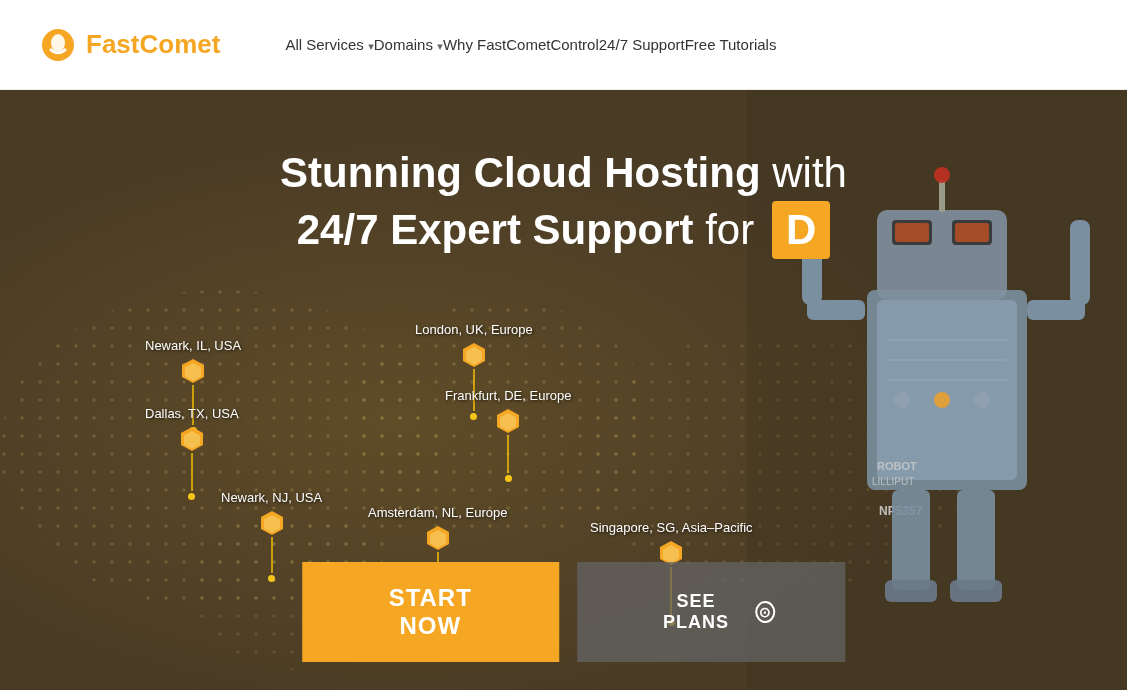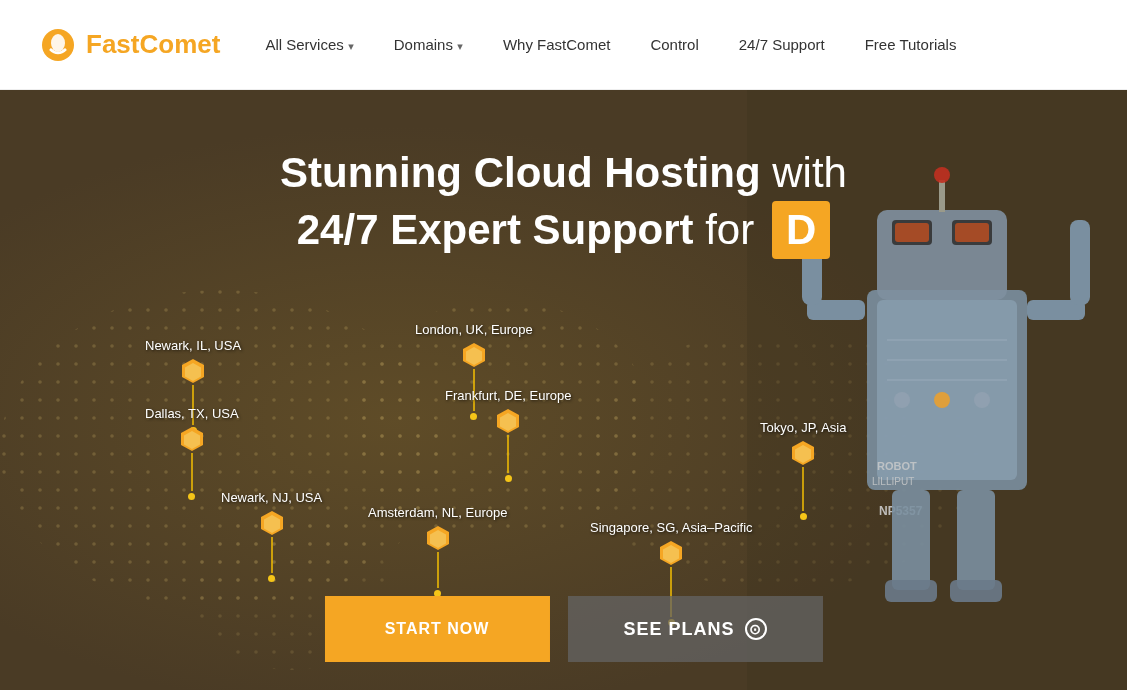--- a/index.html
+++ b/index.html
@@ -13,36 +13,35 @@
       align-items: center;
       padding: 0 40px;
       border-bottom: 1px solid #eee;
       position: relative;
       z-index: 10;
     }
     .logo {
       display: flex;
       align-items: center;
       gap: 10px;
-      margin-right: 45px;
+      margin-right: 65px;
     }
     .logo-icon {
       width: 36px;
       height: 36px;
     }
     .logo-text {
       font-size: 26px;
       font-weight: 700;
       color: #222;
     }
     .logo-text span { color: #f5a623; }
     .nav-links {
       display: flex;
       align-items: center;
-      gap: 40px;
       list-style: none;
     }
     .nav-links li a {
       text-decoration: none;
       color: #333;
       font-size: 15px;
       font-weight: 500;
     }
     .nav-links .has-dropdown::after {
       content: ' ▾';
@@ -162,36 +161,36 @@
       bottom: 28px;
       left: 50%;
       transform: translateX(-50%);
       display: flex;
       gap: 18px;
       z-index: 6;
     }
     .btn-start {
       background: #f5a623;
       color: #fff;
-      font-size: 16px;
+      font-size: 24px;
       font-weight: 800;
       padding: 22px 60px;
       border: none;
       cursor: pointer;
       letter-spacing: 1px;
       text-transform: uppercase;
       min-width: 225px;
       margin-left: 20px;
     }
     .btn-plans {
       background: rgba(100,100,100,0.75);
       color: #fff;
       font-size: 18px;
       font-weight: 600;
-      padding: 22px 56px;
+      padding: 22px 70px;
       border: none;
       cursor: pointer;
       letter-spacing: 1px;
       text-transform: uppercase;
       display: flex;
       align-items: center;
       gap: 10px;
       min-width: 225px;
       justify-content: center;
     }
@@ -379,29 +378,20 @@
     <div class="location-pin" style="left:590px; top:430px;">
       <span class="location-label">Singapore, SG, Asia–Pacific</span>
       <svg class="pin-hex" viewBox="0 0 28 28">
           <polygon points="14,2 25,8 25,20 14,26 3,20 3,8" fill="#f5a623"></polygon>
           <polygon points="14,6 22,10.5 22,19.5 14,24 6,19.5 6,10.5" fill="#f5c050"></polygon>
         </svg>
       <div class="pin-line" style="height:50px;"></div>
       <div class="pin-dot"></div>
     </div>
 
-    <div class="location-pin" style="left:760px; top:330px;">
-      <span class="location-label">Tokyo, JP, Asia</span>
-      <svg class="pin-hex" viewBox="0 0 28 28">
-          <polygon points="14,2 25,8 25,20 14,26 3,20 3,8" fill="#f5a623"></polygon>
-          <polygon points="14,6 22,10.5 22,19.5 14,24 6,19.5 6,10.5" fill="#f5c050"></polygon>
-        </svg>
-      <div class="pin-line" style="height:44px;"></div>
-      <div class="pin-dot"></div>
-    </div>
 
   </div>
 
   <div class="hero-buttons">
     <button class="btn-start">START NOW</button>
     <button class="btn-plans">
       <span>SEE PLANS</span>
       <span class="circle-icon">⊙</span>
     </button>
   </div>

